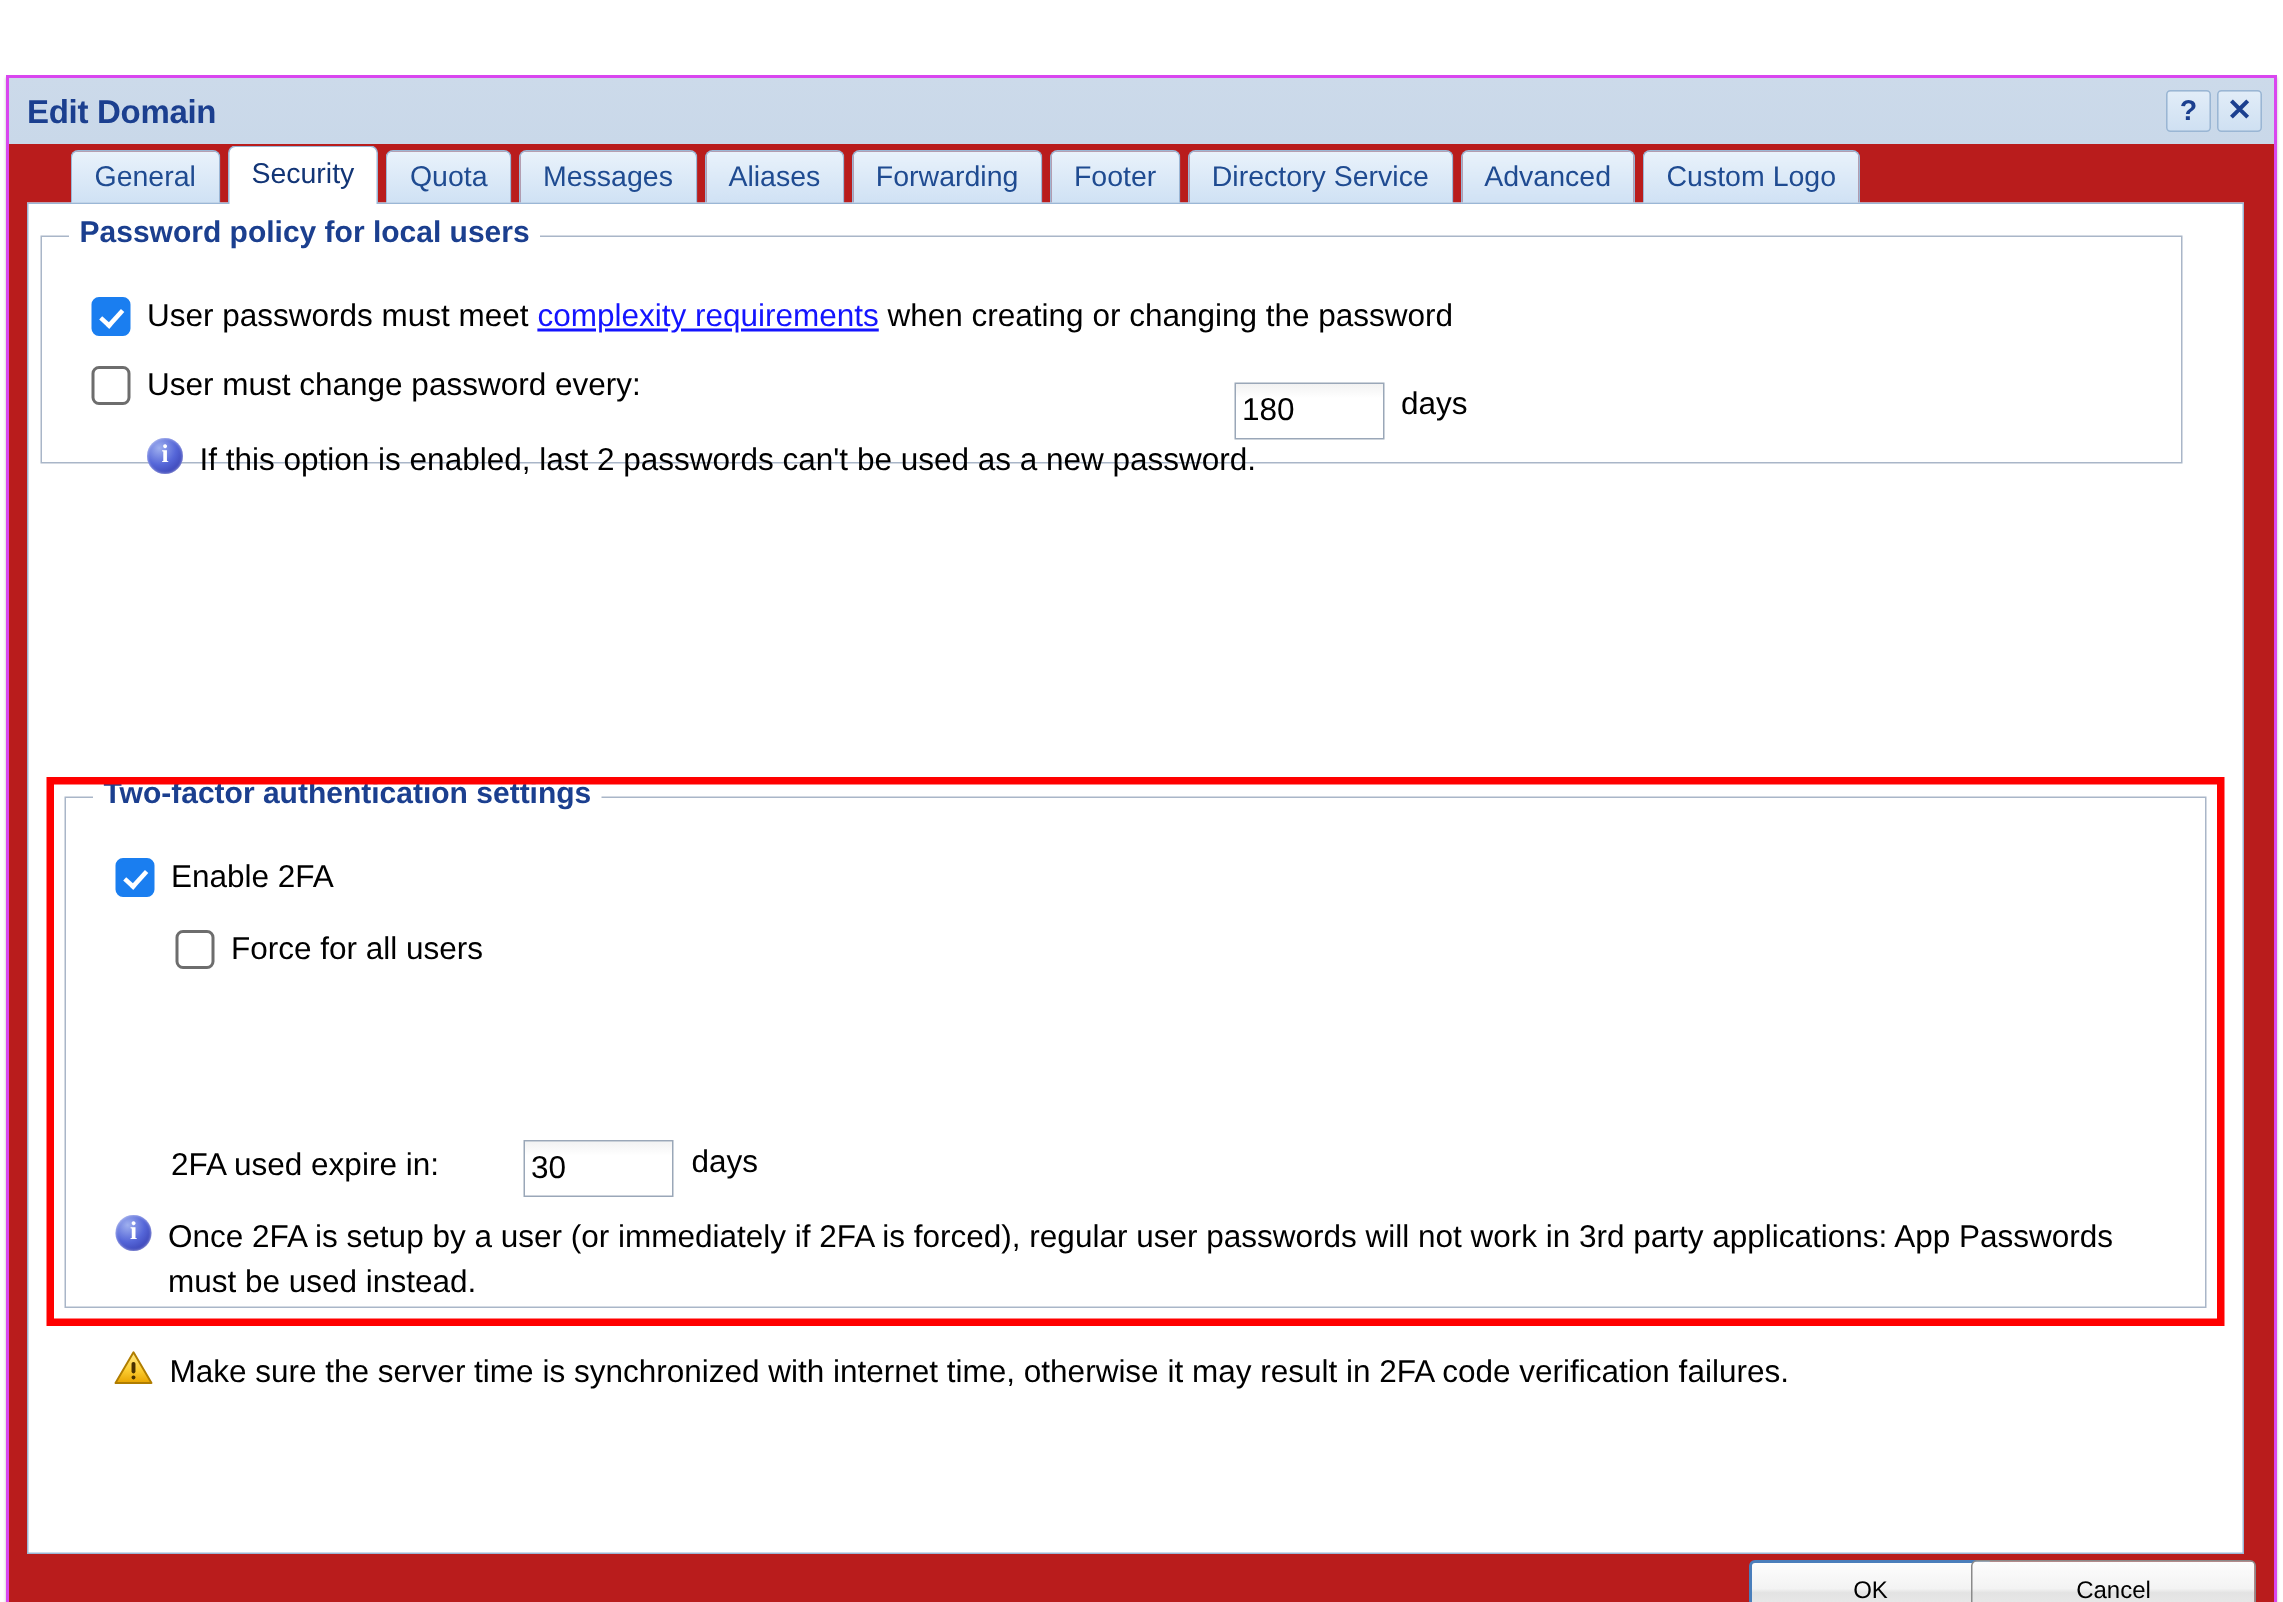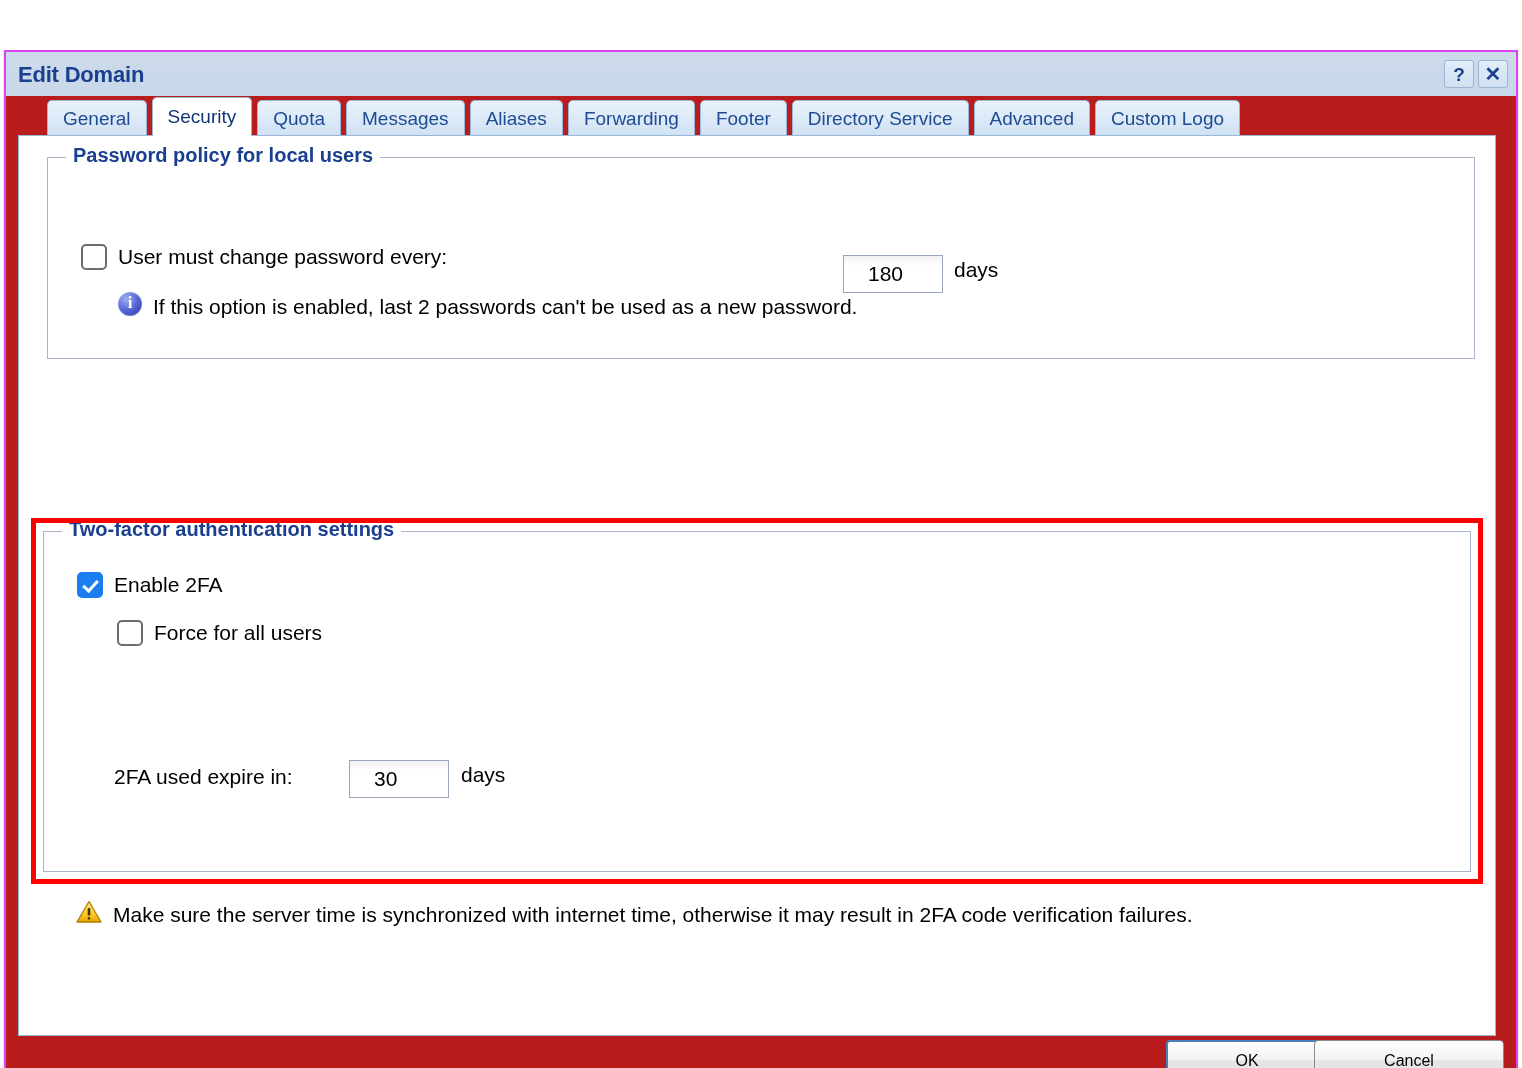--- a/index.html
+++ b/index.html
@@ -123,21 +123,21 @@
     position: absolute;
     top: -14px;
     left: 18px;
     background: #ffffff;
     padding: 0 7px;
     font-size: 20px;
     font-weight: bold;
     color: #1b3f8f;
     white-space: nowrap;
   }
-  #group-password   { left: 28px; top: 21px;  width: 1428px; height: 202px; }
+  #group-password   { left: 8px; top: 21px;  width: 1428px; height: 152px; }
   #group-spoof      { left: 24px; top: 251px; width: 1428px; height: 111px; }
   #group-2fa        { left: 24px; top: 395px; width: 1428px; height: 341px; }
 
   
   #red-highlight {
     position: absolute;
     left: 12px;
     top: 382px;
     width: 1452px;
     height: 366px;
@@ -199,21 +199,21 @@
   }
 
   
   .tinput {
     background: linear-gradient(to bottom, #f2f2f2 0%, #ffffff 26%, #ffffff 100%);
     border: 1px solid #9aa7b8;
     box-sizing: border-box;
     font-family: "Liberation Sans", sans-serif;
     font-size: 21px;
     color: #000000;
-    padding: 0 24px;
+    padding: 0 4px;
     outline: none;
   }
   #input-pwd-days { position: absolute; left: 795px; top: 97px; width: 100px; height: 38px; }
   #unit-pwd-days  { position: absolute; left: 906px; top: 100px; font-size: 21px; }
   #input-2fa-days { position: absolute; left: 305px; top: 228px; width: 100px; height: 38px; }
   #unit-2fa-days  { position: absolute; left: 417px; top: 231px; font-size: 21px; }
 
   
   .info-icon {
     width: 24px;
@@ -305,20 +305,24 @@
     <div class="tab">Directory Service</div>
     <div class="tab">Advanced</div>
     <div class="tab">Custom Logo</div>
   </div>
 
   <div id="panel">
 
     <div class="group" id="group-password">
       <div class="group-legend">Password policy for local users</div>
 
+      <div class="row" style="left:33px; top:40px;">
+        <div class="cbox on"></div>
+        <span class="lbl"><span>User passwords must meet </span><a class="link" href="#">complexity requirements</a><span> when creating or changing the password</span></span>
+      </div>
 
       <div class="row" style="left:33px; top:86px;">
         <div class="cbox off"></div>
         <span class="lbl">User must change password every:</span>
       </div>
       <input class="tinput" id="input-pwd-days" value="180" style="">
       <span id="unit-pwd-days">days</span>
 
       <div class="note" style="left:70px; top:134px;">
         <span class="info-icon"></span>
@@ -339,20 +343,24 @@
         <div class="cbox off"></div>
         <span class="lbl">Force for all users</span>
       </div>
 
       <div class="row" style="left:70px; top:233px; top:233px;">
         <span class="lbl" style="margin-left:0;">2FA used expire in:</span>
       </div>
       <input class="tinput" id="input-2fa-days" value="30" style="">
       <span id="unit-2fa-days">days</span>
 
+      <div class="note" style="left:33px; top:278px; width:1370px;">
+        <span class="info-icon"></span>
+        <span>Once 2FA is setup by a user (or immediately if 2FA is forced), regular user passwords will not work in 3rd party applications: App Passwords must be used instead.</span>
+      </div>
 
       <div class="note" style="left:32px; top:368px; width:1370px;">
         <span class="warn-icon">
           <svg width="26" height="24" viewBox="0 0 26 24" xmlns="http://www.w3.org/2000/svg">
             <defs>
               <linearGradient id="wg" x1="0" y1="0" x2="0" y2="1">
                 <stop offset="0%" stop-color="#ffe98a"></stop>
                 <stop offset="55%" stop-color="#fdcf35"></stop>
                 <stop offset="100%" stop-color="#e8a400"></stop>
               </linearGradient>

